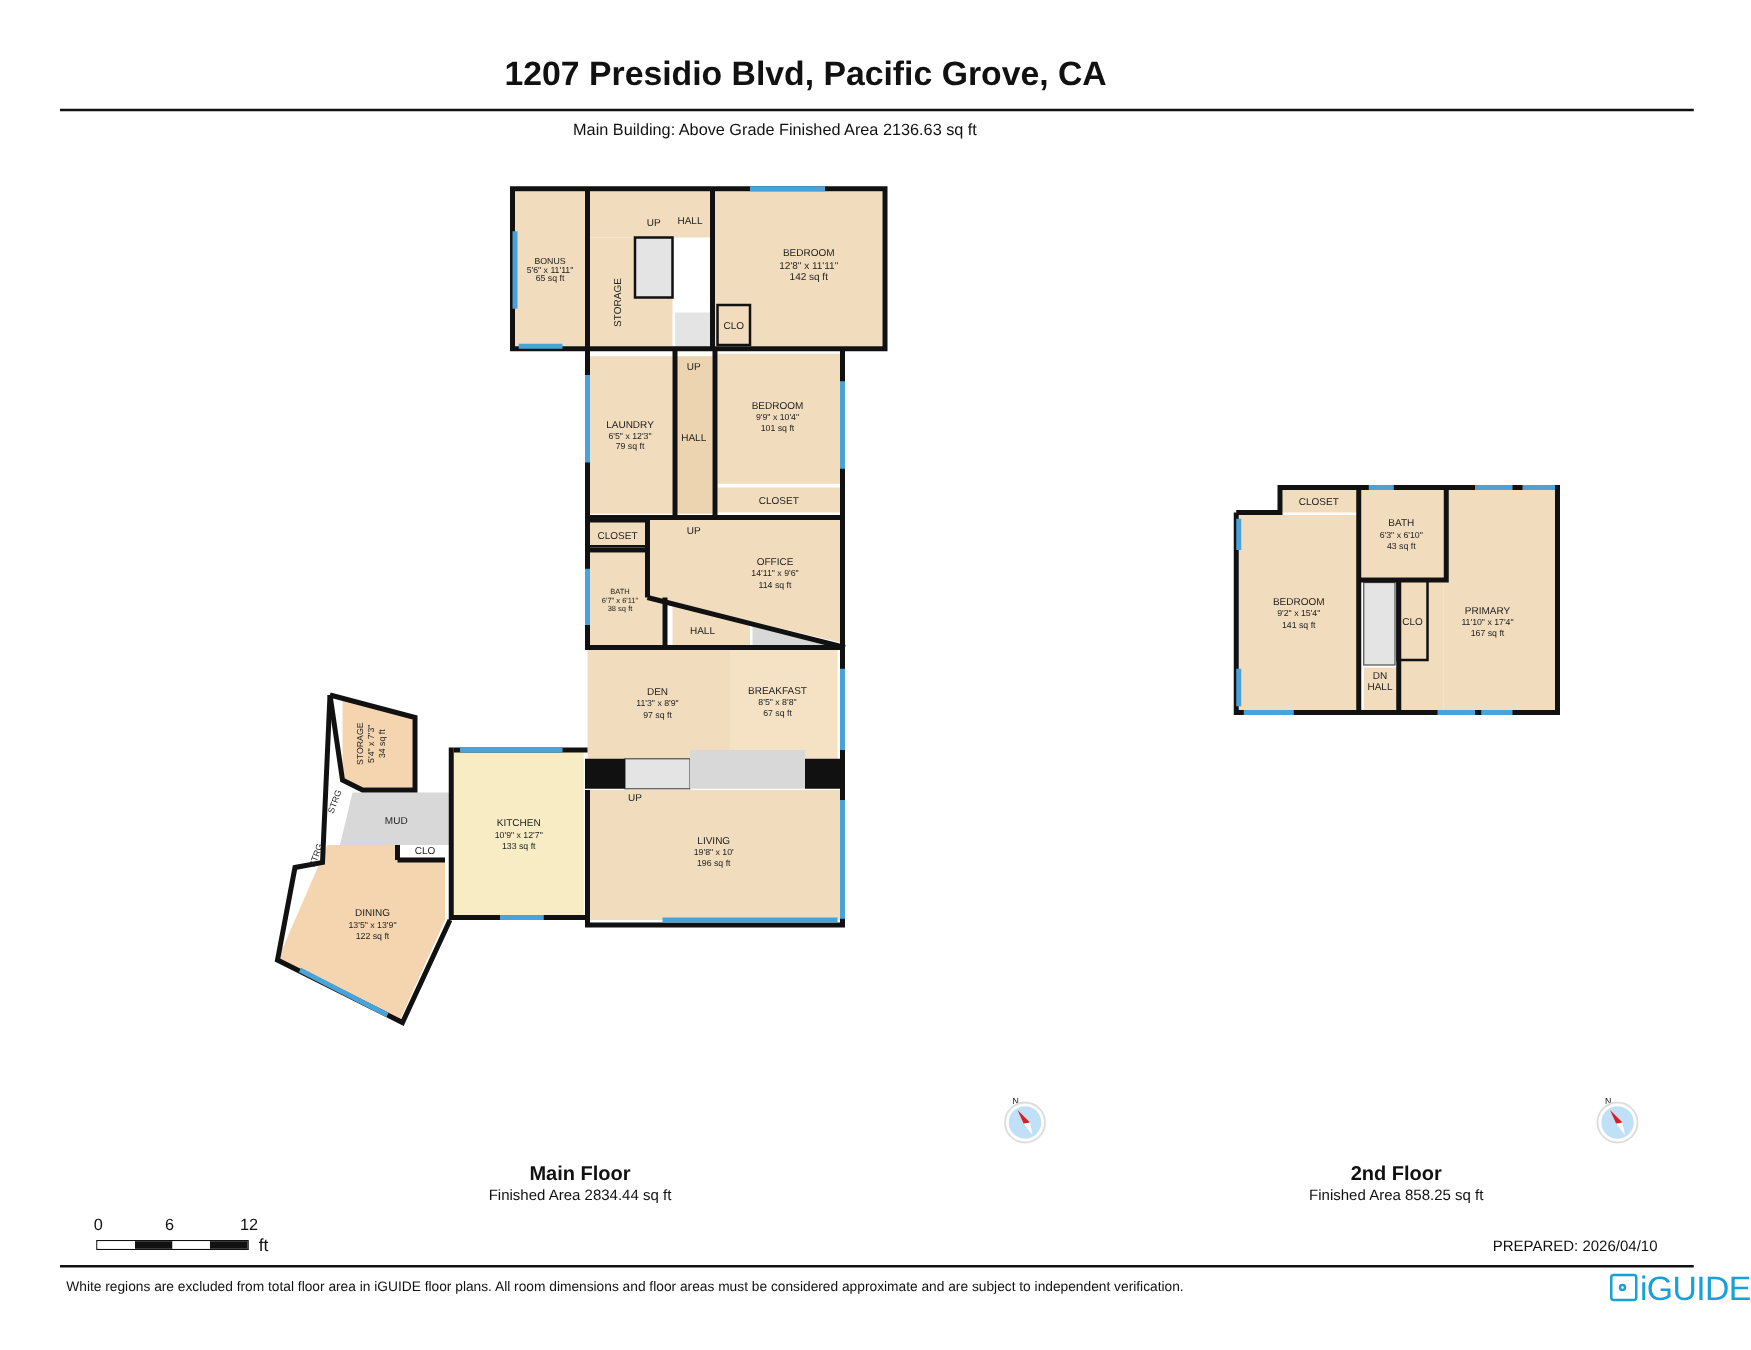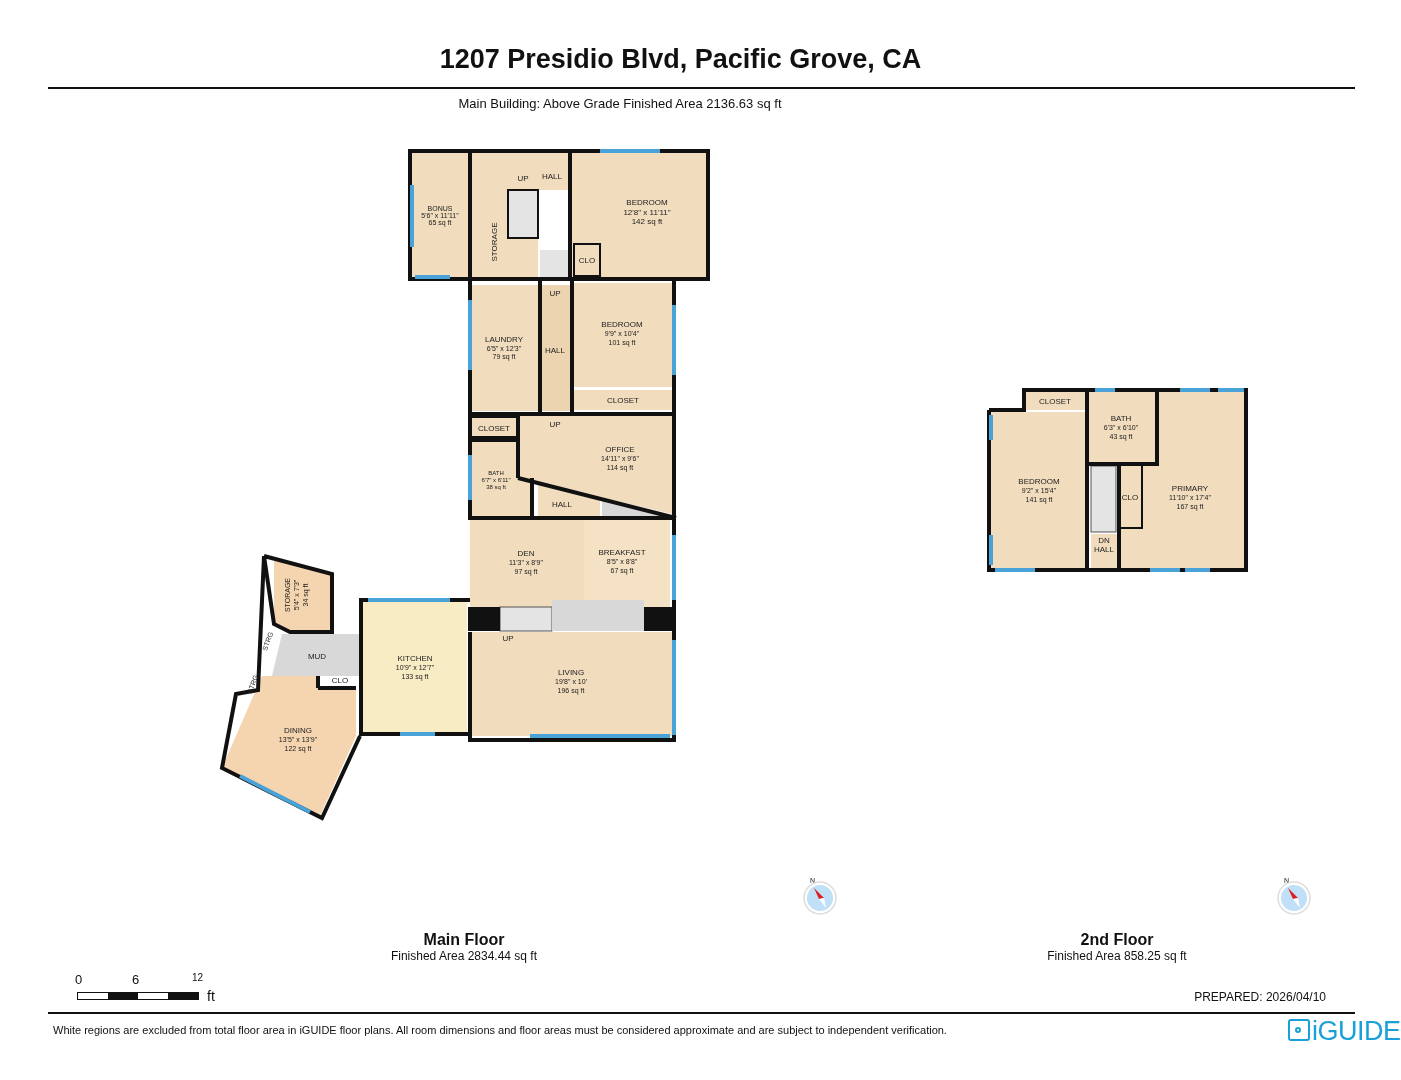--- a/index.html
+++ b/index.html
@@ -1,17 +1,17 @@
 <!DOCTYPE html>
 <html><head>
 <meta charset="utf-8">
 <style>
   html,body{margin:0;padding:0;background:#fff;}
   body{width:1401px;height:1080px;position:relative;overflow:hidden;font-family:"Liberation Sans",sans-serif;color:#111;}
-  .title{position:absolute;left:0;width:1289px;top:44px;text-align:center;font-weight:bold;font-size:27px;padding-left:36px;}
+  .title{position:absolute;left:0;width:1289px;top:44px;text-align:center;font-weight:bold;font-size:27px;}
   .rule{position:absolute;left:48px;width:1307px;height:2px;background:#111;}
   .subtitle{position:absolute;left:0;width:1240px;top:96px;text-align:center;font-size:13px;}
   svg#plan{position:absolute;left:0;top:0;}
   .rl{font-family:"Liberation Sans",sans-serif;fill:#222;text-anchor:middle;}
   .floor-cap{position:absolute;text-align:center;font-size:12px;}
   .floor-cap b{display:block;font-size:16px;text-align:center;}
   .scale{position:absolute;left:75px;top:972px;width:160px;height:30px;}
   .prepared{position:absolute;right:75px;top:990px;font-size:12px;}
   .disclaimer{position:absolute;left:53px;top:1024px;font-size:11px;}
   .logo{position:absolute;left:1288px;top:1016px;font-size:27px;color:#1aa0d8;letter-spacing:-0.5px;}
@@ -219,21 +219,21 @@
   <span>Finished Area 2834.44 sq ft</span>
 </div>
 <div class="floor-cap" style="left:1017px;width:200px;top:931px;">
   <b>2nd Floor</b>
   <span>Finished Area 858.25 sq ft</span>
 </div>
 
 <div class="scale">
   <span style="position:absolute;left:0;top:0;font-size:13px;">0</span>
   <span style="position:absolute;left:57px;top:0;font-size:13px;">6</span>
-  <span style="position:absolute;left:117px;top:0;font-size:10px;">12</span>
+  <span style="position:absolute;left:117px;top:0;font-size:13px;">12</span>
   <div style="position:absolute;left:2px;top:20px;width:120px;height:6px;border:1px solid #111;display:flex;">
     <div style="flex:1;background:#fff;"></div>
       <div style="flex:1;background:#111;"></div>
       <div style="flex:1;background:#fff;"></div>
       <div style="flex:1;background:#111;"></div>
   </div>
   <span style="position:absolute;left:132px;top:16px;font-size:14px;">ft</span>
 </div>
 
 <div class="prepared">PREPARED: 2026/04/10</div>

